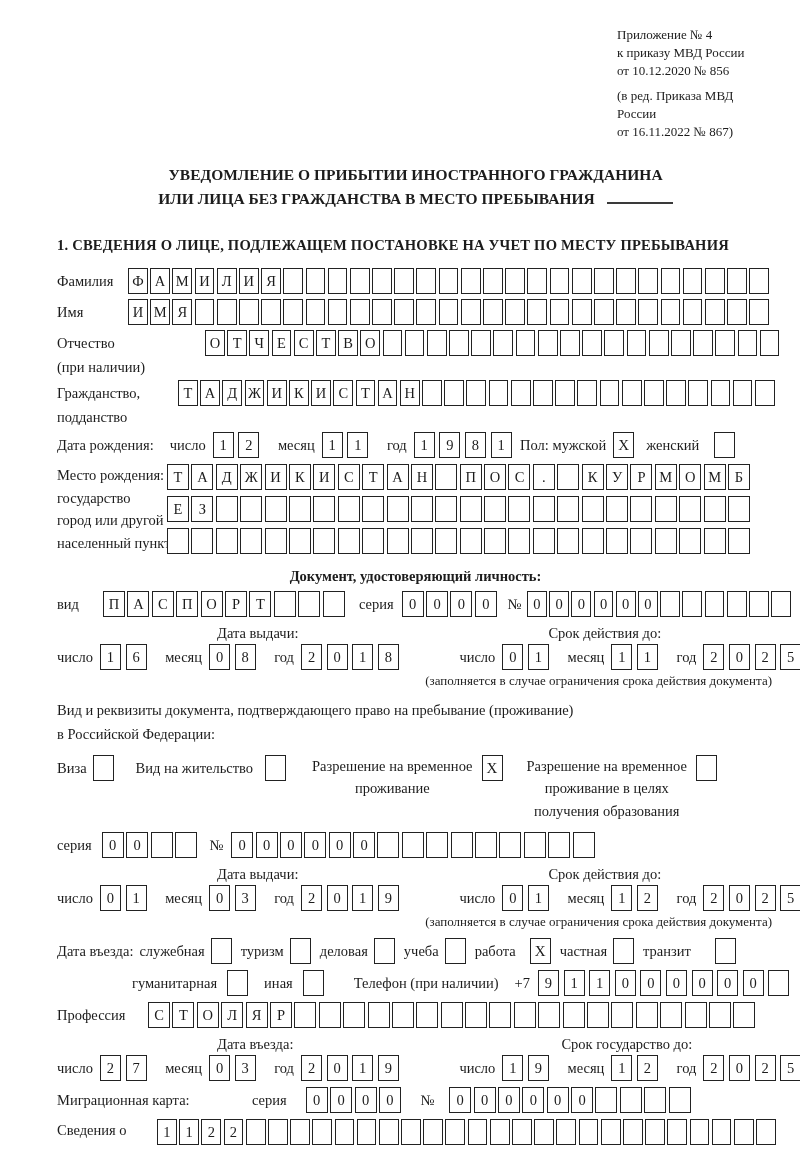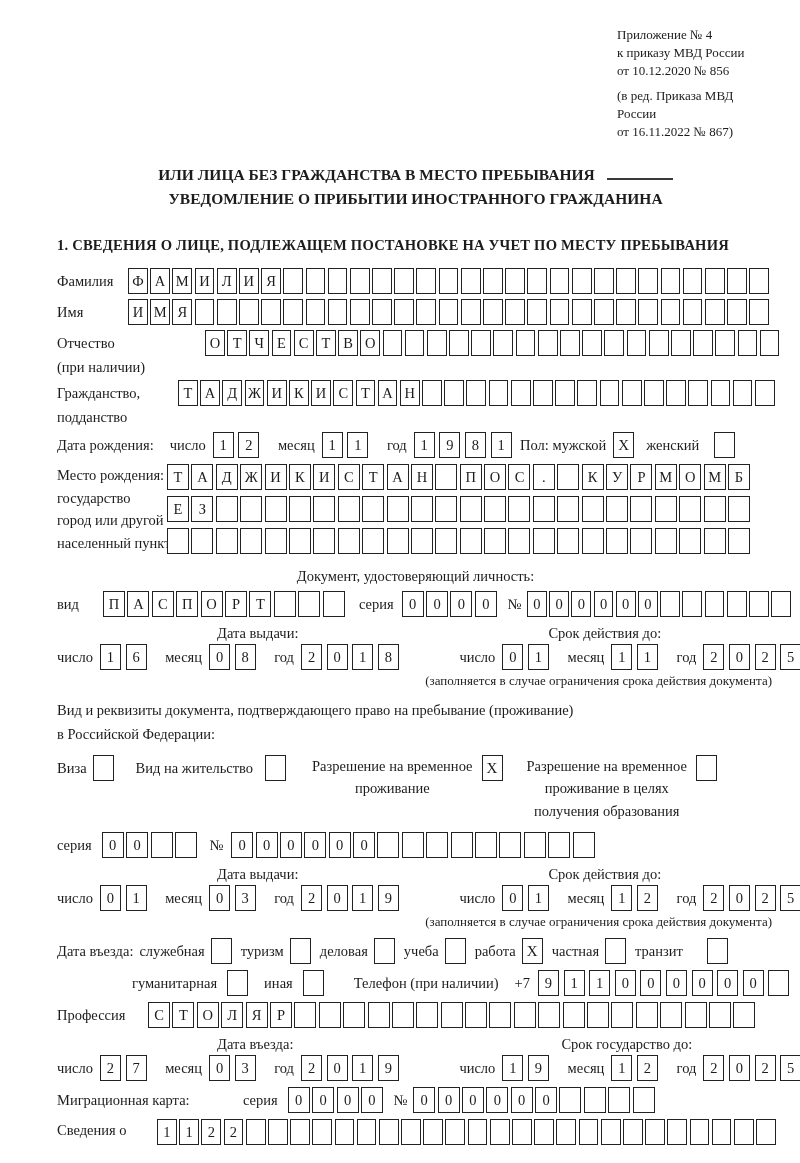--- a/index.html
+++ b/index.html
@@ -33,21 +33,21 @@
   .dlab{font-size:14.5px;line-height:26px;margin-right:7px;flex-shrink:0;}
   .grp{margin-right:14px;display:inline-flex;}
   .bigspace{width:56px;flex-shrink:0;}
 
   .dhead{display:flex;font-size:14.5px;margin-top:8px;}
   .dhead .h1{margin-left:160px;}
   .dhead .h2{margin-left:250px;}
   .note{font-size:13px;text-align:right;margin:3px 2px 0 0;}
 
   .para{font-size:14.5px;line-height:1.65;margin-top:10px;}
-  .doc-head{font-weight:normal;font-size:14.5px;text-align:center;margin-top:8px;}
+  .doc-head{font-weight:bold;font-size:14.5px;text-align:center;margin-top:8px;}
 
   .opt-row{display:flex;align-items:flex-start;margin-top:8px;}
   .opt{display:flex;align-items:flex-start;margin-right:18px;}
   .opt .lbl{margin-right:9px;}
   .opt-lines{font-size:14.5px;text-align:center;line-height:1.55;margin-right:9px;white-space:normal;}
 
   .col-lbl{width:100px;flex-shrink:0;}
   .col-lbl div{font-size:14.5px;line-height:22.5px;white-space:nowrap;}
   .cellrows .cells{display:flex;margin-bottom:6px;}
 
@@ -60,22 +60,22 @@
 
   <div class="appendix">
     <div>Приложение № 4</div>
     <div>к приказу МВД России</div>
     <div>от 10.12.2020 № 856</div>
     <div class="amend">(в ред. Приказа МВД России</div>
     <div>от 16.11.2022 № 867)</div>
   </div>
 
   <div class="title">
+    <div>УВЕДОМЛЕНИЕ О ПРИБЫТИИ ИНОСТРАННОГО ГРАЖДАНИНА</div>
     <div><span>ИЛИ ЛИЦА БЕЗ ГРАЖДАНСТВА В МЕСТО ПРЕБЫВАНИЯ</span><span class="blank-line"></span></div>
-    <div>УВЕДОМЛЕНИЕ О ПРИБЫТИИ ИНОСТРАННОГО ГРАЖДАНИНА</div>
   </div>
 
   <div class="sect-heading">1. СВЕДЕНИЯ О ЛИЦЕ, ПОДЛЕЖАЩЕМ ПОСТАНОВКЕ НА УЧЕТ ПО МЕСТУ ПРЕБЫВАНИЯ</div>
 
   <div class="frow" style="margin-top:14px;">
     <span class="lbl" style="width:71px;">Фамилия</span>
     <span class="cells sm">
         <span class="cell">Ф</span>
         <span class="cell">А</span>
         <span class="cell">М</span>
@@ -534,21 +534,21 @@
         <span class="opt" style="margin-right:9px;align-items:center;">
           <span class="lbl" style="margin-right:6px;">деловая</span>
           <span class="cbox"></span>
         </span>
 
         <span class="opt" style="margin-right:9px;align-items:center;">
           <span class="lbl" style="margin-right:6px;">учеба</span>
           <span class="cbox"></span>
         </span>
 
-        <span class="opt" style="margin-right:9px;align-items:center;">
+        <span class="opt" style="margin-right:9px;align-items:center;gap:8px;">
           <span class="lbl" style="margin-right:6px;">работа</span>
           <span class="cbox">X</span>
         </span>
 
         <span class="opt" style="margin-right:9px;align-items:center;">
           <span class="lbl" style="margin-right:6px;">частная</span>
           <span class="cbox"></span>
         </span>
 
         <span class="opt" style="margin-right:9px;align-items:center;">
@@ -654,21 +654,21 @@
       </span>
     <span class="dlab">год</span>
     <span class="cells date">
         <span class="cell">2</span>
         <span class="cell">0</span>
         <span class="cell">2</span>
         <span class="cell">5</span>
       </span>
   </div>
 
-  <div class="frow" style="margin-top:6px;">
+  <div class="frow" style="margin-top:6px;gap:9px;">
     <span class="lbl" style="width:168px;">Миграционная карта:</span>
     <span class="dlab" style="margin-left:18px;margin-right:10px;">серия</span>
     <span class="cells md">
         <span class="cell">0</span>
         <span class="cell">0</span>
         <span class="cell">0</span>
         <span class="cell">0</span>
       </span>
     <span class="dlab" style="margin-left:8px;margin-right:6px;">№</span>
     <span class="cells md">

